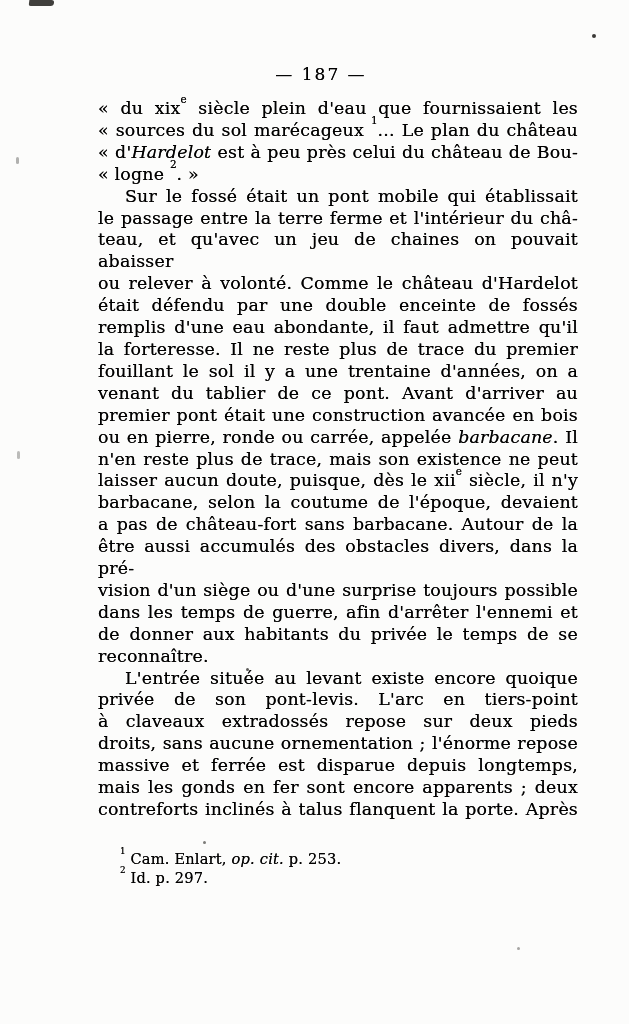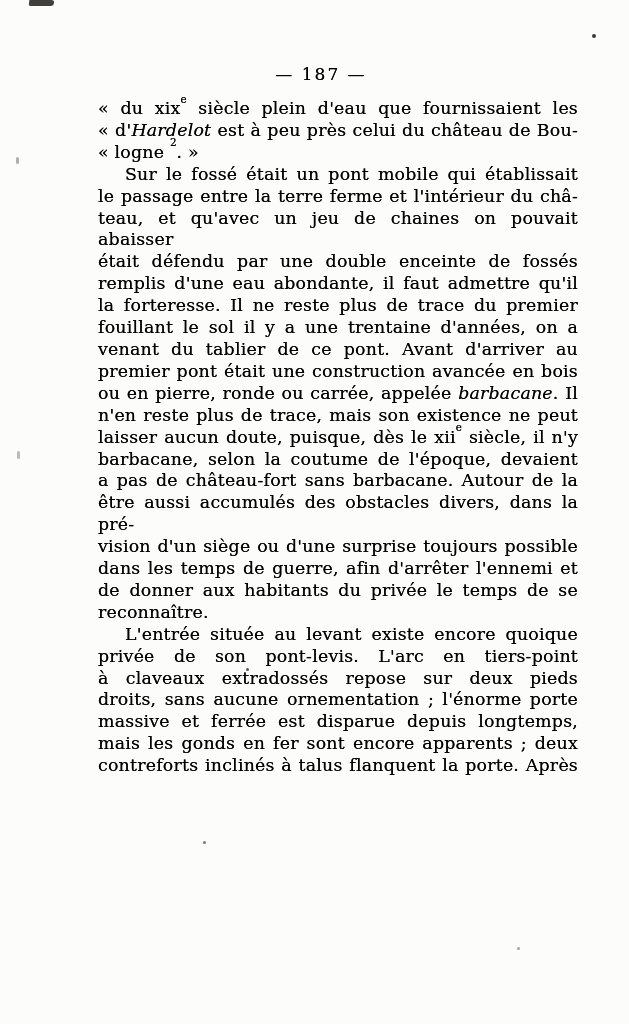--- a/index.html
+++ b/index.html
@@ -82,28 +82,30 @@
   <span class="artifact dot-mid-2"></span>
   <span class="artifact dot-low-1"></span>
 
   <div class="text-column">
 
     <div class="page-number">— 187 —</div>
 
     <div class="body-text">
       <div>
           <div class="tline">« du xix<sup>e</sup> siècle plein d'eau que fournissaient les</div>
+          <div class="tline">« sources du sol marécageux <sup>1</sup>... Le plan du château</div>
           <div class="tline">« d'<i>Hardelot</i> est à peu près celui du château de Bou-</div>
           <div class="tline last">« logne <sup>2</sup>. »</div>
         </div>
 
       <div>
           <div class="tline indent">Sur le fossé était un pont mobile qui établissait</div>
           <div class="tline">le passage entre la terre ferme et l'intérieur du châ-</div>
           <div class="tline">teau, et qu'avec un jeu de chaines on pouvait abaisser</div>
+          <div class="tline">ou relever à volonté. Comme le château d'Hardelot</div>
           <div class="tline">était défendu par une double enceinte de fossés</div>
           <div class="tline">remplis d'une eau abondante, il faut admettre qu'il</div>
           <div class="tline">la forteresse. Il ne reste plus de trace du premier</div>
           <div class="tline">fouillant le sol il y a une trentaine d'années, on a</div>
           <div class="tline">venant du tablier de ce pont. Avant d'arriver au</div>
           <div class="tline">premier pont était une construction avancée en bois</div>
           <div class="tline">ou en pierre, ronde ou carrée, appelée <i>barbacane</i>. Il</div>
           <div class="tline">n'en reste plus de trace, mais son existence ne peut</div>
           <div class="tline">laisser aucun doute, puisque, dès le xii<sup>e</sup> siècle, il n'y</div>
           <div class="tline">barbacane, selon la coutume de l'époque, devaient</div>
@@ -112,22 +114,26 @@
           <div class="tline">vision d'un siège ou d'une surprise toujours possible</div>
           <div class="tline">dans les temps de guerre, afin d'arrêter l'ennemi et</div>
           <div class="tline">de donner aux habitants du privée le temps de se</div>
           <div class="tline last">reconnaître.</div>
         </div>
 
       <div>
           <div class="tline indent">L'entrée située au levant existe encore quoique</div>
           <div class="tline">privée de son pont-levis. L'arc en tiers-point</div>
           <div class="tline">à claveaux extradossés repose sur deux pieds</div>
-          <div class="tline">droits, sans aucune ornementation ; l'énorme porte</div>
+          <div class="tline">droits, sans aucune ornementation ; l'énorme repose</div>
           <div class="tline">massive et ferrée est disparue depuis longtemps,</div>
           <div class="tline">mais les gonds en fer sont encore apparents ; deux</div>
           <div class="tline">contreforts inclinés à talus flanquent la porte. Après</div>
         </div>
     </div>
 
+    <div class="footnotes">
+        <div class="tline last"><sup>1</sup> Cam. Enlart, <i>op. cit.</i> p. 253.</div>
+        <div class="tline last"><sup>2</sup> Id. p. 297.</div>
+      </div>
 
   </div>
 </div>
 
 </body></html>

